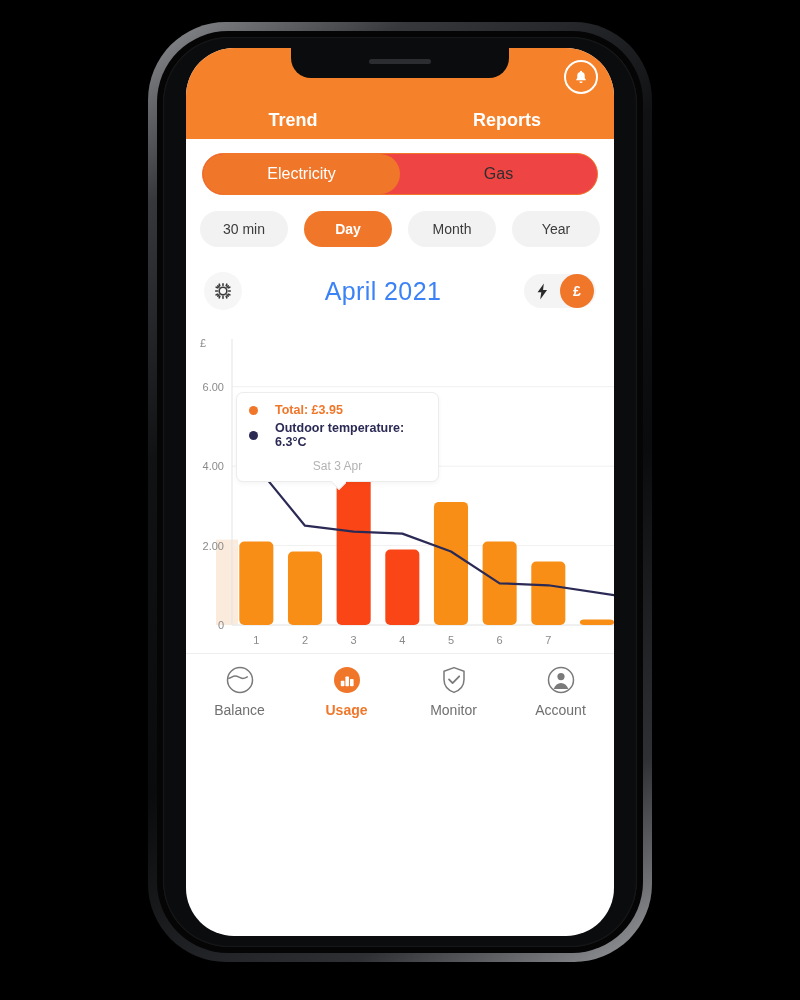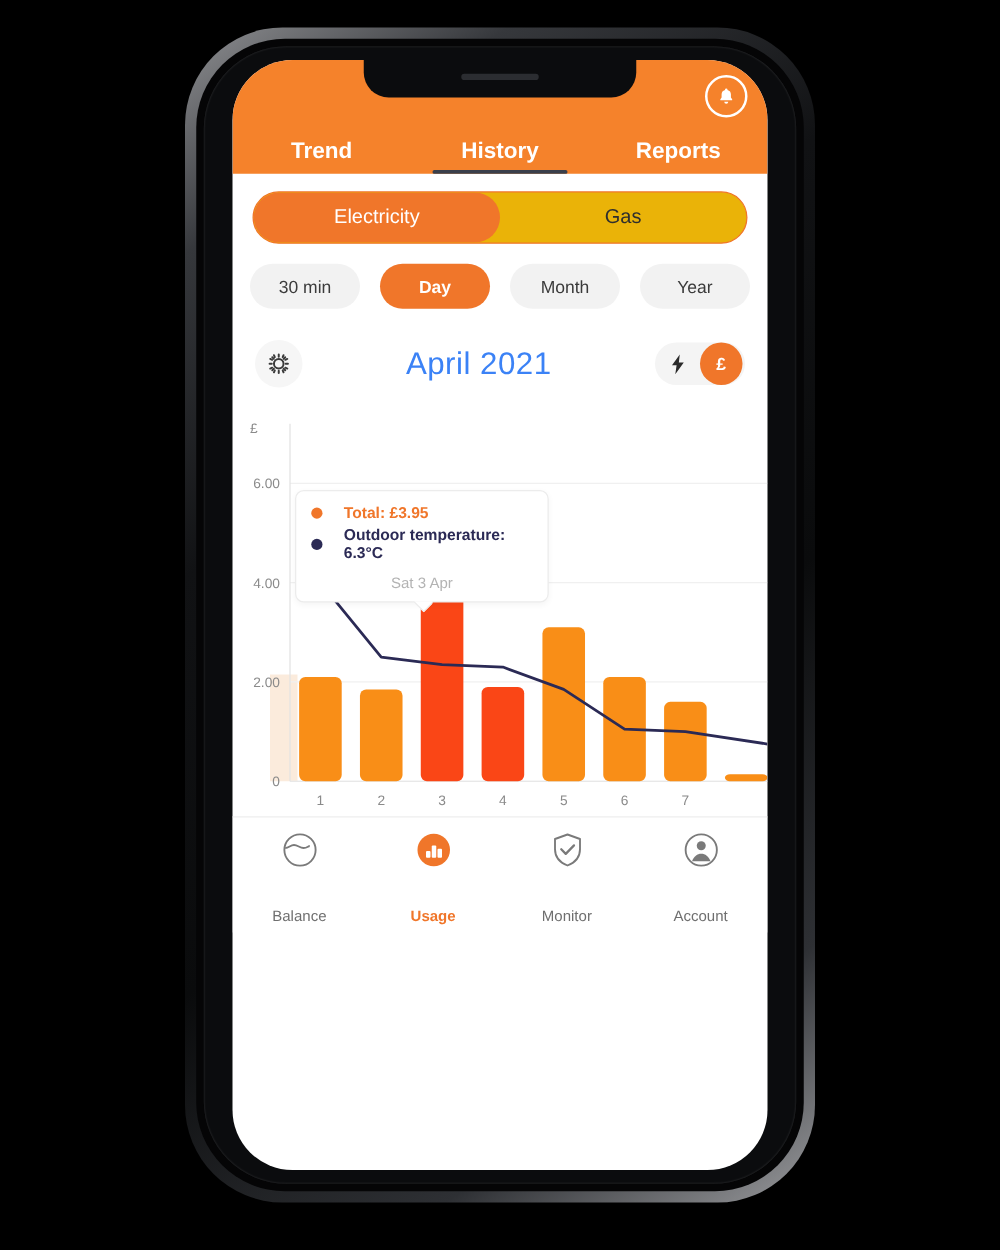--- a/index.html
+++ b/index.html
@@ -106,21 +106,21 @@
   }
 
   
   .fuel-row { padding: 14px 16px 0 16px; }
   .fuel-seg {
     display: flex;
     border: 1.5px solid #F0762A;
     border-radius: 22px;
     overflow: hidden;
     height: 42px;
-    background: #eab308;
+    background: #ef4444;
   }
   .fuel-seg > div {
     flex: 1;
     display: flex; align-items: center; justify-content: center;
     font-size: 16px;
     color: #2e2e2e;
   }
   .fuel-seg > div.on {
     background: #F0762A;
     color: #ffffff;
@@ -240,21 +240,21 @@
     border-top: 1px solid #eeeeee;
     padding: 10px 0 6px 0;
     background: #fff;
   }
   .nav-item {
     flex: 1;
     display: flex; flex-direction: column;
     align-items: center;
     gap: 6px;
   }
-  .nav-label { font-size: 12px; color: #6f6f6f; margin-top: 24px; }
+  .nav-label { font-size: 14px; color: #6f6f6f; }
   .nav-item.on .nav-label { color: #F0762A; font-weight: 700; }
   .nav-icon { width: 32px; height: 32px; display: flex; align-items: center; justify-content: center; }
 </style>
 </head>
 <body>
 
 <div id="stage">
 
   <div class="phone-outer"></div>
   <div class="phone-mid"></div>
@@ -268,21 +268,20 @@
 
     <div class="header">
       <div class="bell-wrap">
         <svg width="16" height="16" viewBox="0 0 24 24">
           <path d="M12 2.6a1.5 1.5 0 0 1 1.5 1.5v.5a5.6 5.6 0 0 1 4.1 5.4v3.4l1.5 2.3v1.1H4.9v-1.1l1.5-2.3V10a5.6 5.6 0 0 1 4.1-5.4v-.5A1.5 1.5 0 0 1 12 2.6z" fill="#ffffff"></path>
           <path d="M9.6 18.6h4.8a2.4 2.4 0 0 1-4.8 0z" fill="#ffffff"></path>
         </svg>
       </div>
       <div class="tabs">
         <div class="tab">Trend</div>
-        <div class="tab active">History</div>
         <div class="tab">Reports</div>
       </div>
     </div>
 
     <div class="fuel-row">
       <div class="fuel-seg">
         <div class="on">Electricity</div>
         <div>Gas</div>
       </div>
     </div>

